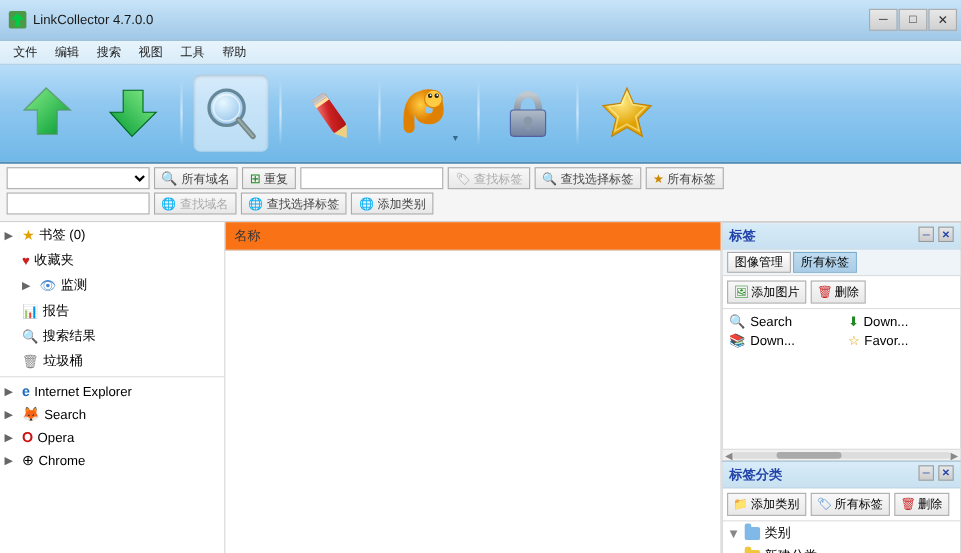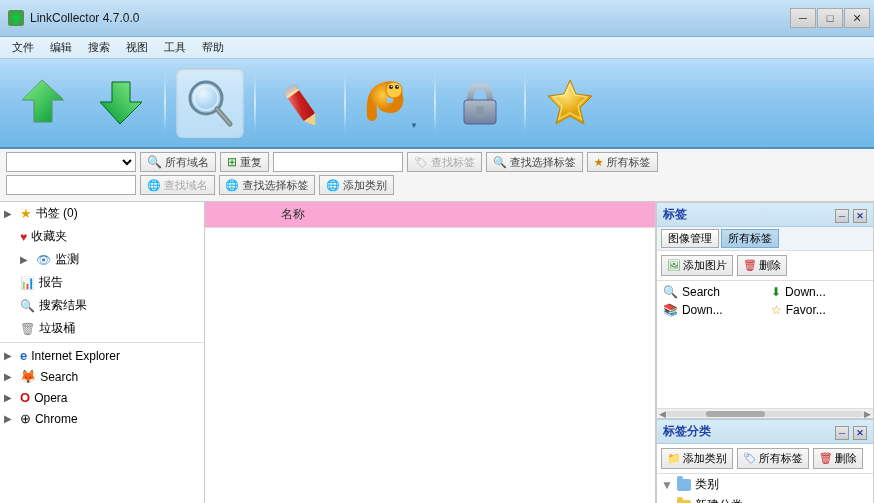--- a/index.html
+++ b/index.html
@@ -148,23 +148,22 @@
     .center-panel {
       flex: 1;
       background: white;
       border-right: 1px solid #ccc;
       display: flex;
       flex-direction: column;
     }
     .center-header {
       display: flex;
       border-bottom: 1px solid #ddd;
-      background: #f9a8d4;
+      background: #f97316;
       padding: 4px 8px;
-      text-align: center;
     }
     .col-header {
       font-size: 12px;
       color: #333;
     }
     .col-name { width: 160px; }
     .col-link { flex: 1; }
 
     
     .right-panel {
@@ -179,21 +178,21 @@
       background: white;
       margin: 0;
       flex: 1;
       display: flex;
       flex-direction: column;
     }
     .right-section-header {
       background: linear-gradient(to bottom, #d8ecf8, #c8e0f0);
       padding: 3px 6px;
       display: flex;
-      align-items: flex-end;
+      align-items: flex-start;
       justify-content: space-between;
       border-bottom: 1px solid #b0cce0;
       font-size: 12px;
       font-weight: bold;
       color: #2244aa;
     }
     .right-section-close {
       display: flex;
       gap: 4px;
       align-items: center;

